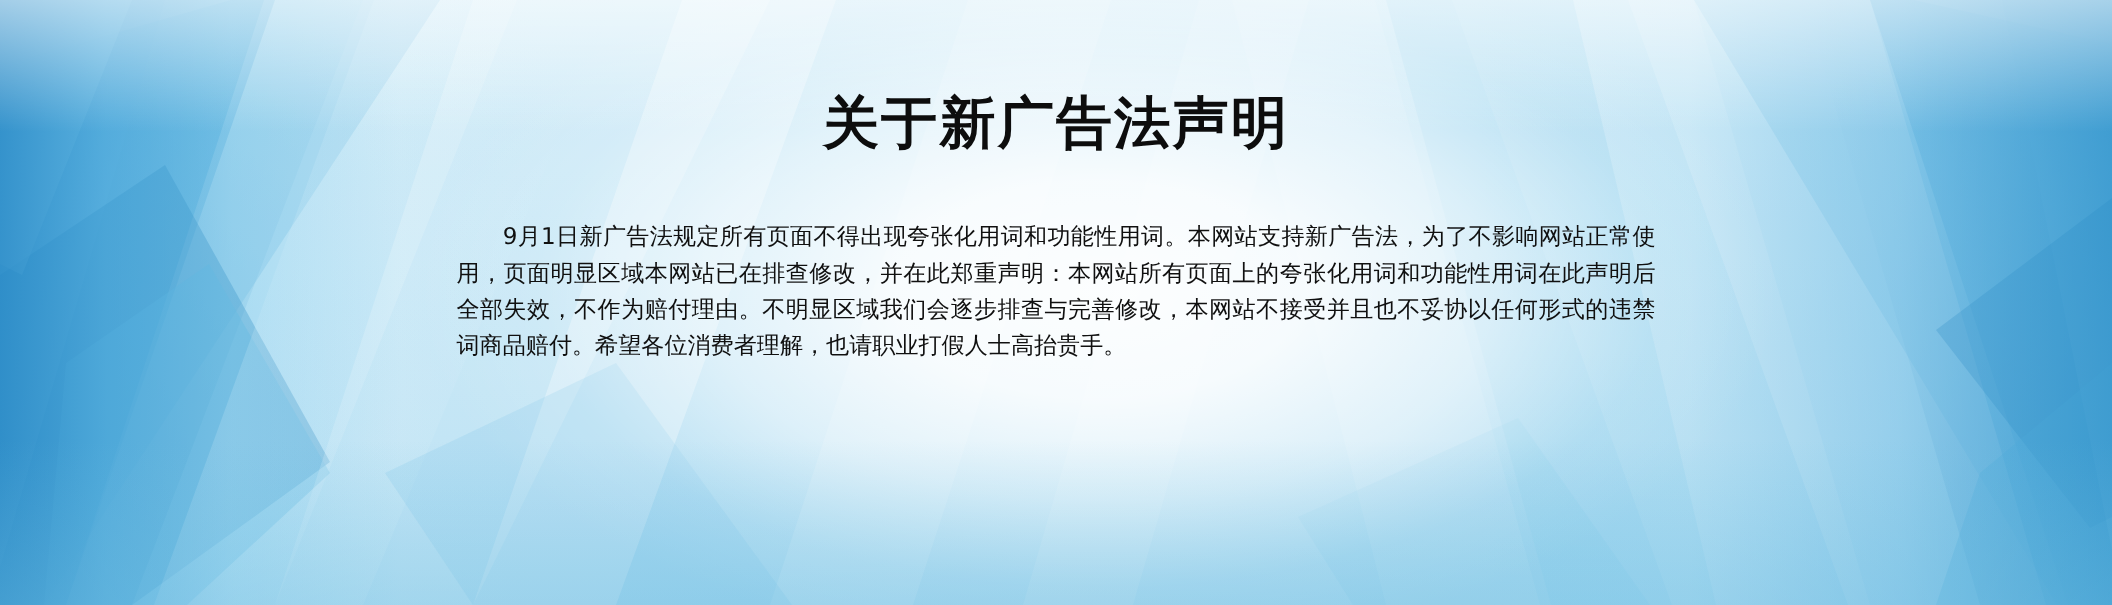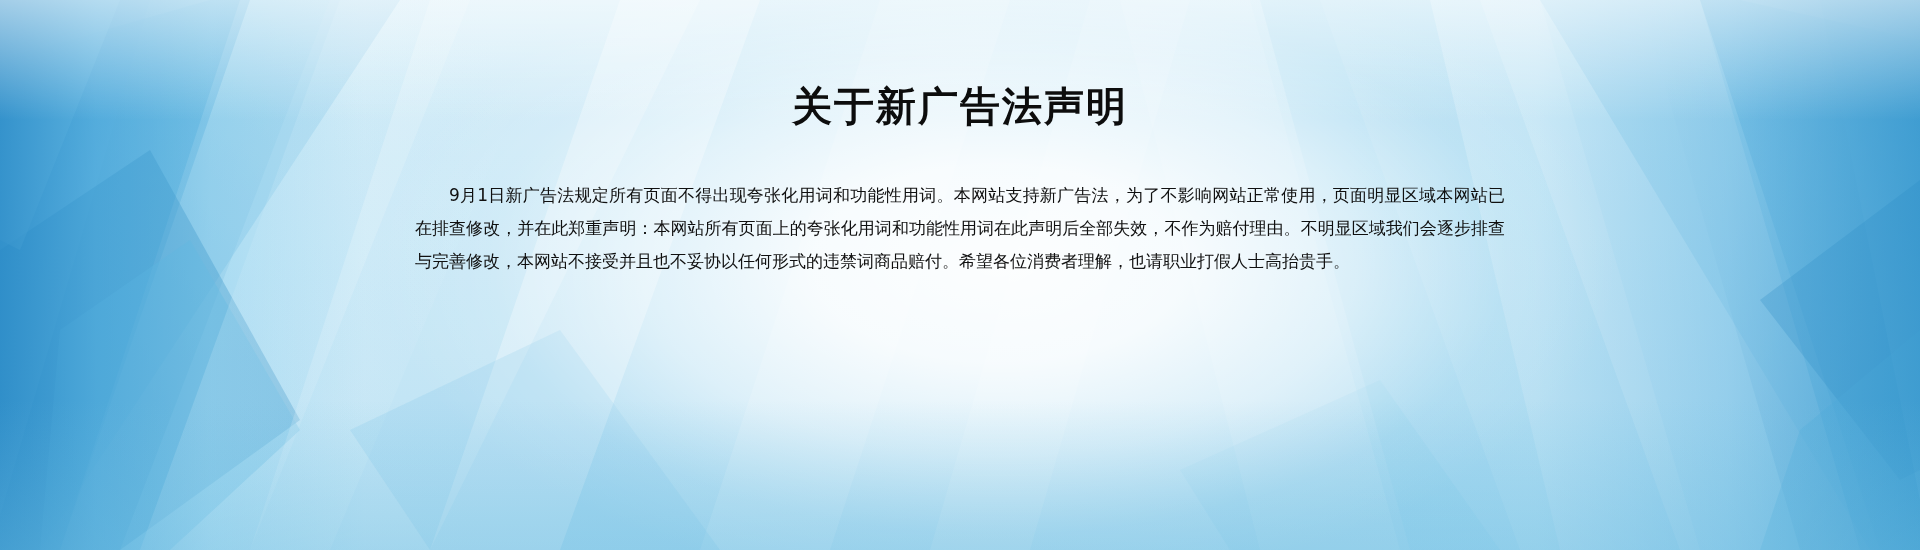--- a/index.html
+++ b/index.html
@@ -79,34 +79,34 @@
     top: 0;
     width: 1920px;
     height: 550px;
     display: flex;
     flex-direction: column;
     align-items: center;
   }
 
   .title {
     margin-top: 82px;
-    font-size: 40px;
+    font-size: 51px;
     font-weight: bold;
     color: #0d0d0d;
     letter-spacing: 2px;
     line-height: 1.2;
     text-align: center;
     font-family: "DejaVu Sans", "Liberation Sans", sans-serif;
   }
 
   .body-wrap {
     margin-top: 22px;
     width: 1090px;
     color: #101010;
-    font-size: 17px;
+    font-size: 21px;
     line-height: 33px;
     text-align: justify;
     text-justify: inter-ideograph;
     font-family: "DejaVu Sans", "Liberation Sans", sans-serif;
   }
 
   .para {
     margin: 0;
   }
   .para.indent {

